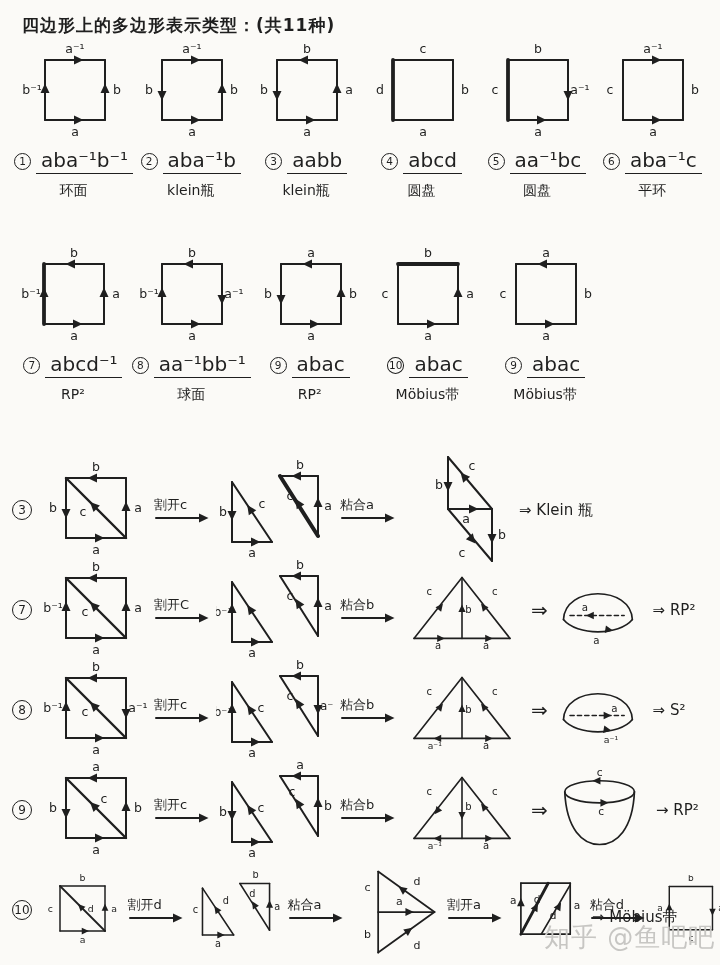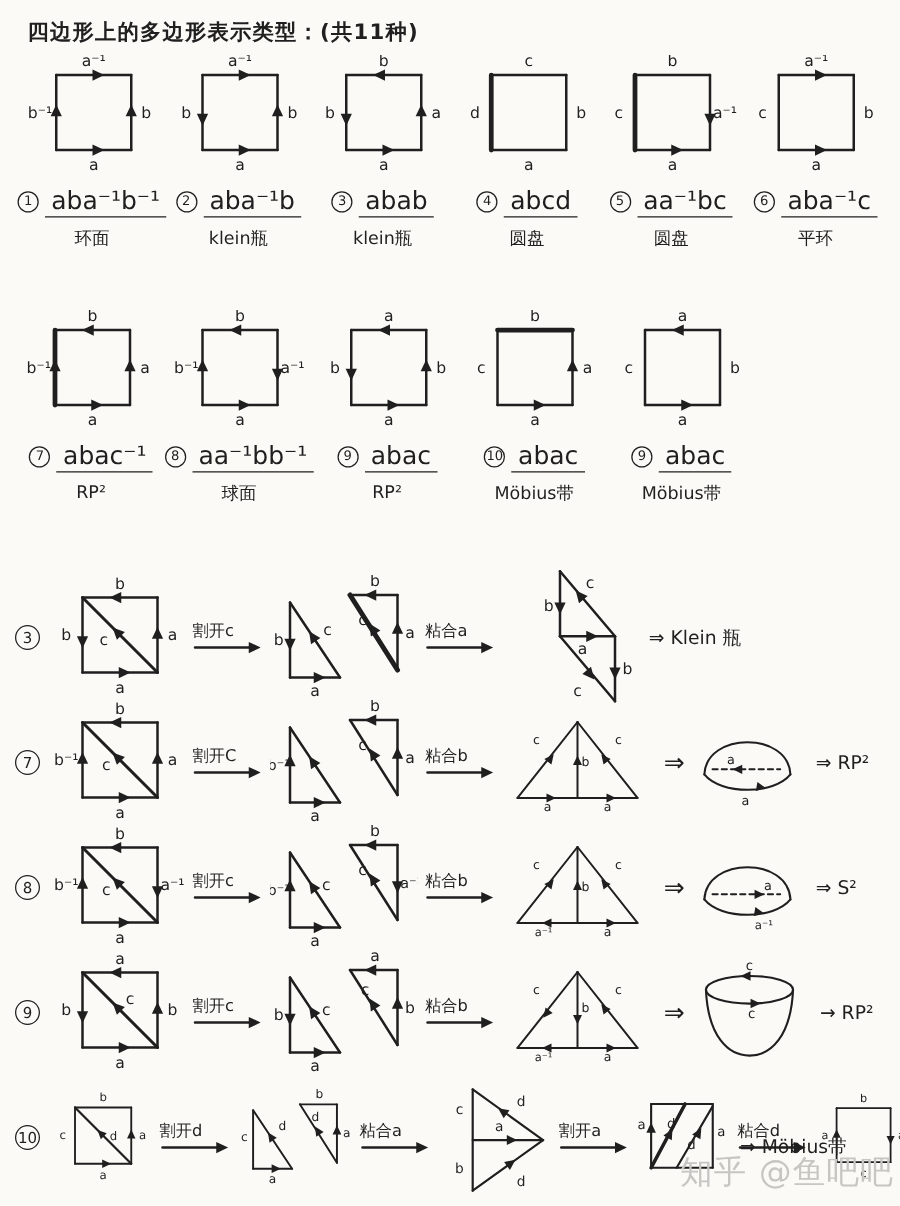--- a/index.html
+++ b/index.html
@@ -85,21 +85,21 @@
           <polygon points="-1,-4.5 8.5,0 -1,4.5" fill="#1f1f1f" transform="translate(84,48) rotate(-90)"></polygon>
           <polygon points="-1,-4.5 8.5,0 -1,4.5" fill="#1f1f1f" transform="translate(54,76) rotate(0)"></polygon>
           <polygon points="-1,-4.5 8.5,0 -1,4.5" fill="#1f1f1f" transform="translate(24,48) rotate(90)"></polygon>
           <text x="54" y="9" font-size="12.5" text-anchor="middle" fill="#1f1f1f" font-family="DejaVu Sans, sans-serif">b</text>
           <text x="96" y="50" font-size="12.5" text-anchor="middle" fill="#1f1f1f" font-family="DejaVu Sans, sans-serif">a</text>
           <text x="54" y="92" font-size="12.5" text-anchor="middle" fill="#1f1f1f" font-family="DejaVu Sans, sans-serif">a</text>
           <text x="11" y="50" font-size="12.5" text-anchor="middle" fill="#1f1f1f" font-family="DejaVu Sans, sans-serif">b</text>
         </svg>
         <div class="fline">
           <span class="cnum">3</span>
-          <span class="formula">abab</span>
+          <span class="formula">aabb</span>
         </div>
         <div class="sname">klein瓶</div>
       </div>
       <div class="sqcol">
         <svg width="106" height="96" viewBox="0 0 106 96">
           <line x1="24" y1="16" x2="84" y2="16" stroke="#1f1f1f" stroke-width="2" stroke-linecap="round"></line>
           <line x1="84" y1="16" x2="84" y2="76" stroke="#1f1f1f" stroke-width="2" stroke-linecap="round"></line>
           <line x1="24" y1="76" x2="84" y2="76" stroke="#1f1f1f" stroke-width="2" stroke-linecap="round"></line>
           <line x1="24" y1="16" x2="24" y2="76" stroke="#1f1f1f" stroke-width="3.8" stroke-linecap="round"></line>
           <text x="54" y="9" font-size="12.5" text-anchor="middle" fill="#1f1f1f" font-family="DejaVu Sans, sans-serif">c</text>
@@ -163,21 +163,21 @@
           <polygon points="-1,-4.5 8.5,0 -1,4.5" fill="#1f1f1f" transform="translate(84,48) rotate(-90)"></polygon>
           <polygon points="-1,-4.5 8.5,0 -1,4.5" fill="#1f1f1f" transform="translate(54,76) rotate(0)"></polygon>
           <polygon points="-1,-4.5 8.5,0 -1,4.5" fill="#1f1f1f" transform="translate(24,48) rotate(-90)"></polygon>
           <text x="54" y="9" font-size="12.5" text-anchor="middle" fill="#1f1f1f" font-family="DejaVu Sans, sans-serif">b</text>
           <text x="96" y="50" font-size="12.5" text-anchor="middle" fill="#1f1f1f" font-family="DejaVu Sans, sans-serif">a</text>
           <text x="54" y="92" font-size="12.5" text-anchor="middle" fill="#1f1f1f" font-family="DejaVu Sans, sans-serif">a</text>
           <text x="11" y="50" font-size="12.5" text-anchor="middle" fill="#1f1f1f" font-family="DejaVu Sans, sans-serif">b⁻¹</text>
         </svg>
         <div class="fline">
           <span class="cnum">7</span>
-          <span class="formula">abac⁻¹</span>
+          <span class="formula">abcd⁻¹</span>
         </div>
         <div class="sname">RP²</div>
       </div>
       <div class="sqcol">
         <svg width="106" height="96" viewBox="0 0 106 96">
           <line x1="24" y1="16" x2="84" y2="16" stroke="#1f1f1f" stroke-width="2" stroke-linecap="round"></line>
           <line x1="84" y1="16" x2="84" y2="76" stroke="#1f1f1f" stroke-width="2" stroke-linecap="round"></line>
           <line x1="24" y1="76" x2="84" y2="76" stroke="#1f1f1f" stroke-width="2" stroke-linecap="round"></line>
           <line x1="24" y1="16" x2="24" y2="76" stroke="#1f1f1f" stroke-width="2" stroke-linecap="round"></line>
           <polygon points="-1,-4.5 8.5,0 -1,4.5" fill="#1f1f1f" transform="translate(54,16) rotate(180)"></polygon>

